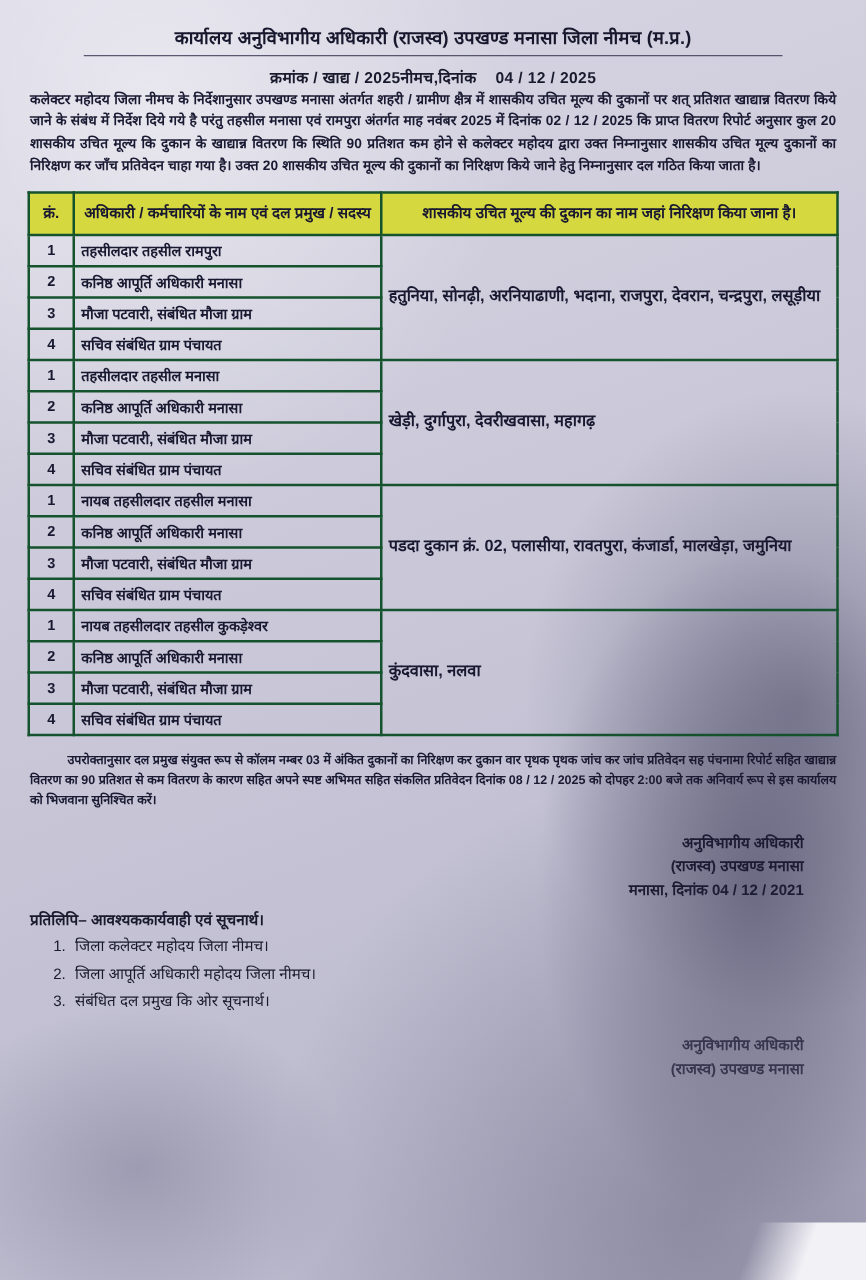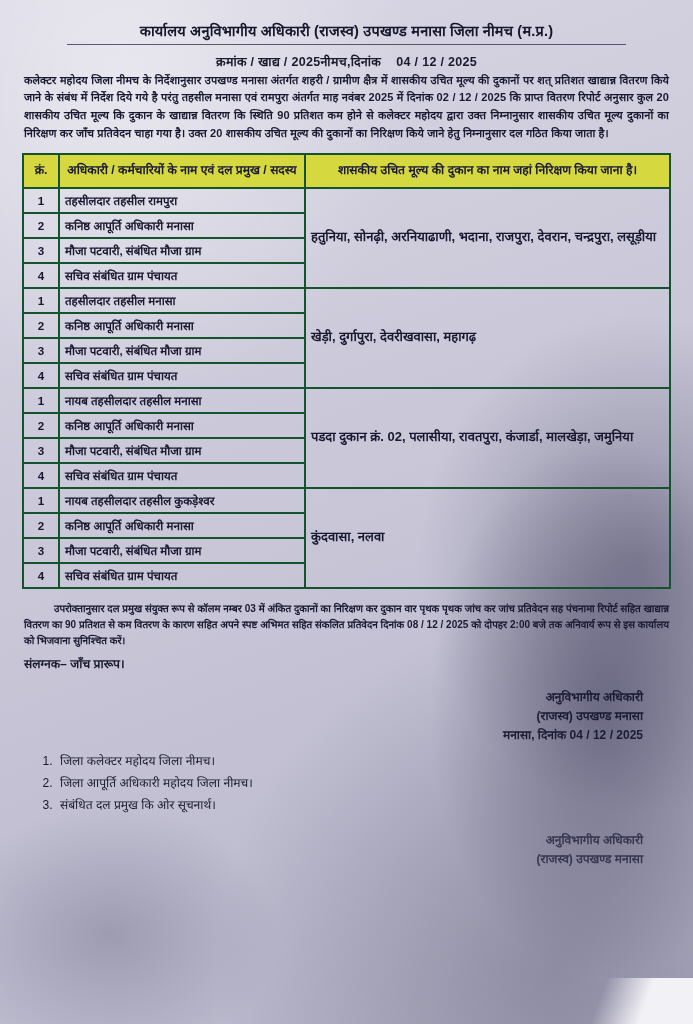--- a/index.html
+++ b/index.html
@@ -300,29 +300,29 @@
         </tr>
         <tr>
           <td class="sn">4</td>
           <td class="officer">सचिव संबंधित ग्राम पंचायत</td>
         </tr>
       </tbody>
     </table>
 
     <div class="footer-para">उपरोक्तानुसार दल प्रमुख संयुक्त रूप से कॉलम नम्बर 03 में अंकित दुकानों का निरिक्षण कर दुकान वार पृथक पृथक जांच कर जांच प्रतिवेदन सह पंचनामा रिपोर्ट सहित खाद्यान्न वितरण का 90 प्रतिशत से कम वितरण के कारण सहित अपने स्पष्ट अभिमत सहित संकलित प्रतिवेदन दिनांक 08 / 12 / 2025 को दोपहर 2:00 बजे तक अनिवार्य रूप से इस कार्यालय को भिजवाना सुनिश्चित करें।</div>
 
-    <div class="attachment">संलग्नक– जॉंच प्रारूप।</div>
 
     <div class="sign-block">
       <div>अनुविभागीय अधिकारी</div>
       <div>(राजस्व) उपखण्ड मनासा</div>
-      <div>मनासा, दिनांक 04 / 12 / 2025</div>
+      <div>मनासा, दिनांक 04 / 12 / 2021</div>
     </div>
 
 
+    <div class="copy-head">प्रतिलिपि– आवश्यककार्यवाही एवं सूचनार्थ।</div>
     <ol class="copy-list">
       <li>जिला कलेक्टर महोदय जिला नीमच।</li>
       <li>जिला आपूर्ति अधिकारी महोदय जिला नीमच।</li>
       <li>संबंधित दल प्रमुख कि ओर सूचनार्थ।</li>
     </ol>
 
     <div class="sign-block-2 faded">
       <div>अनुविभागीय अधिकारी</div>
       <div>(राजस्व) उपखण्ड मनासा</div>
     </div>

